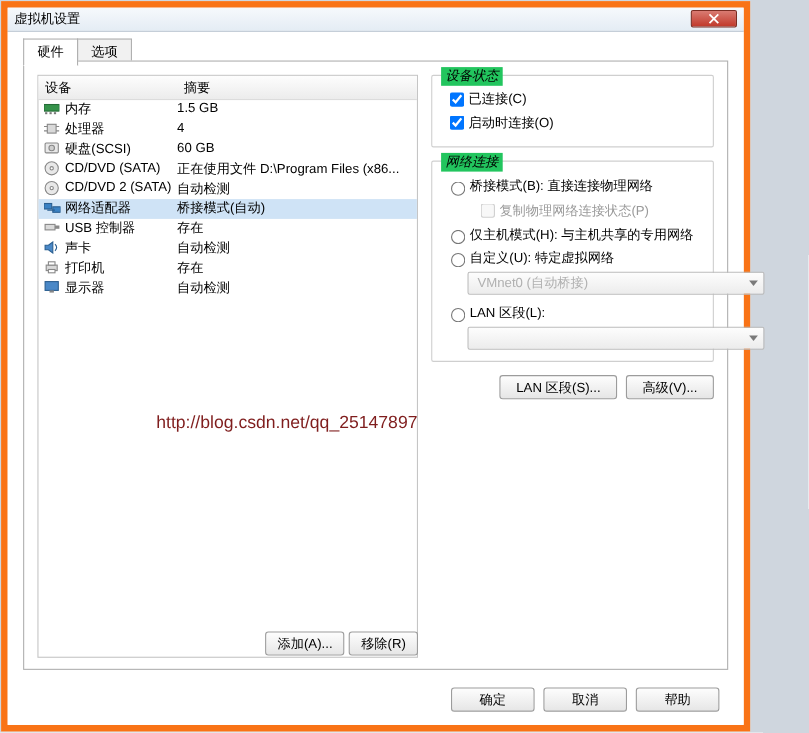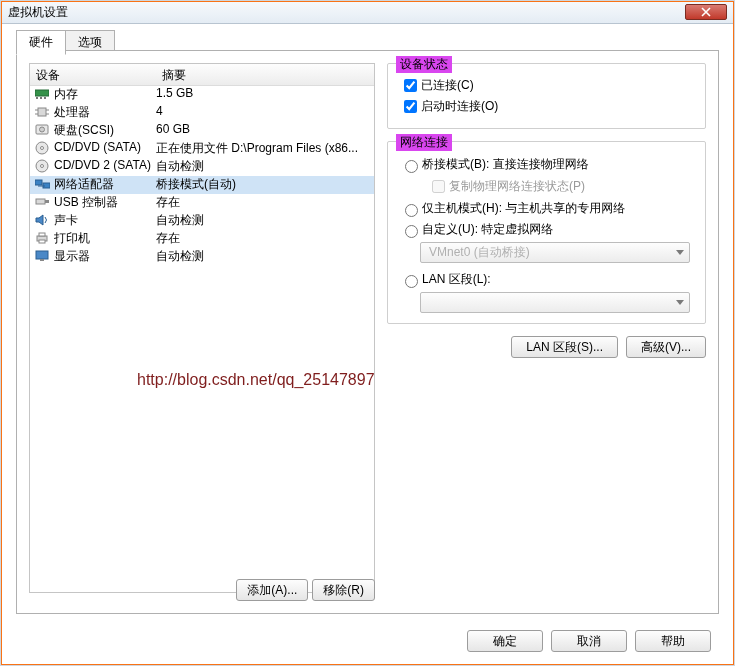--- a/index.html
+++ b/index.html
@@ -1,19 +1,19 @@
 <!DOCTYPE html>
 <html><head>
 <meta charset="utf-8">
 <style>
   * { box-sizing: border-box; font-family: "Microsoft YaHei", Tahoma, Arial, sans-serif; }
   html,body { margin:0; padding:0; }
   body { width:735px; height:666px; background:#cfd6de; font-size:12px; color:#000; }
 
-  .window { width:733px; height:664px; margin:1px; background:#fff; border:1px solid #f97316; position:relative; }
+  .window { width:681px; height:664px; margin:1px; background:#fff; border:6px solid #f97316; position:relative; }
   .titlebar { height:22px; background:linear-gradient(#f6f9fc,#e4ecf4); border-bottom:1px solid #b8c4d0; display:flex; align-items:center; padding:0 6px; font-size:12px; position:relative; }
   .titlebar-close { position:absolute; right:6px; top:2px; width:42px; height:16px; background:linear-gradient(#d97b72,#c1392b); border:1px solid #7a2c22; border-radius:2px; display:flex; align-items:center; justify-content:center; }
   .titlebar-close svg { width:10px; height:10px; }
 
   .content { position:absolute; top:22px; left:0; right:0; bottom:0; background:#fff; }
 
   .tabs { position:absolute; top:6px; left:14px; display:flex; }
   .tab { padding:3px 12px; border:1px solid #b0b0b0; background:#fff; font-size:12px; cursor:pointer; }
   .tab.active { border-bottom:1px solid #fff; z-index:3; }
   .tab + .tab { margin-left:-1px; background:#f1f1f1; }
@@ -32,21 +32,21 @@
   .hw-row .ic { width:16px; height:16px; margin:0 4px 0 2px; display:flex; align-items:center; justify-content:center; }
   .hw-row .dev { width:102px; font-size:12px; white-space:nowrap; overflow:hidden; }
   .hw-row .sum { flex:1; font-size:12px; white-space:nowrap; overflow:hidden; text-overflow:ellipsis; }
 
   .hw-actions { position:absolute; left:12px; bottom:12px; width:346px; display:flex; justify-content:flex-end; gap:4px; }
   .btn { height:22px; padding:0 14px; background:linear-gradient(#fdfdfd,#e6e6e6); border:1px solid #9c9c9c; border-radius:3px; font-size:12px; cursor:pointer; display:inline-flex; align-items:center; }
   .btn.small { padding:0 10px; }
 
   .right-pane { position:absolute; top:12px; left:370px; right:12px; }
   .grp { border:1px solid #cfcfcf; border-radius:2px; padding:10px 10px 10px 12px; margin-bottom:12px; position:relative; }
-  .grp .legend { position:absolute; top:-8px; left:8px; background:#d946ef; padding:0 4px; font-size:12px; }
+  .grp .legend { position:absolute; top:-8px; left:8px; background:#22c55e; padding:0 4px; font-size:12px;font-style:italic; }
 
   .cbx { display:flex; align-items:center; margin:2px 0; font-size:12px; }
   .cbx input { margin-right:4px; }
 
   .rdo { display:flex; align-items:center; margin:4px 0; font-size:12px; }
   .rdo input { margin-right:4px; }
   .rdo.disabled, .cbx.disabled { color:#9a9a9a; }
 
   .inset-cbx { margin-left:28px; }
 

